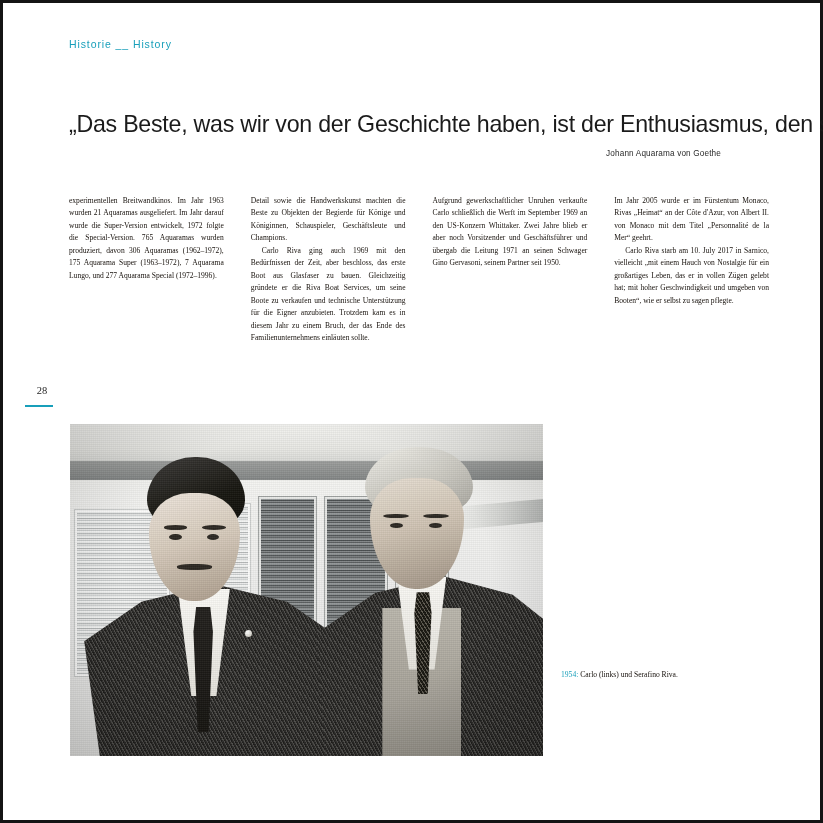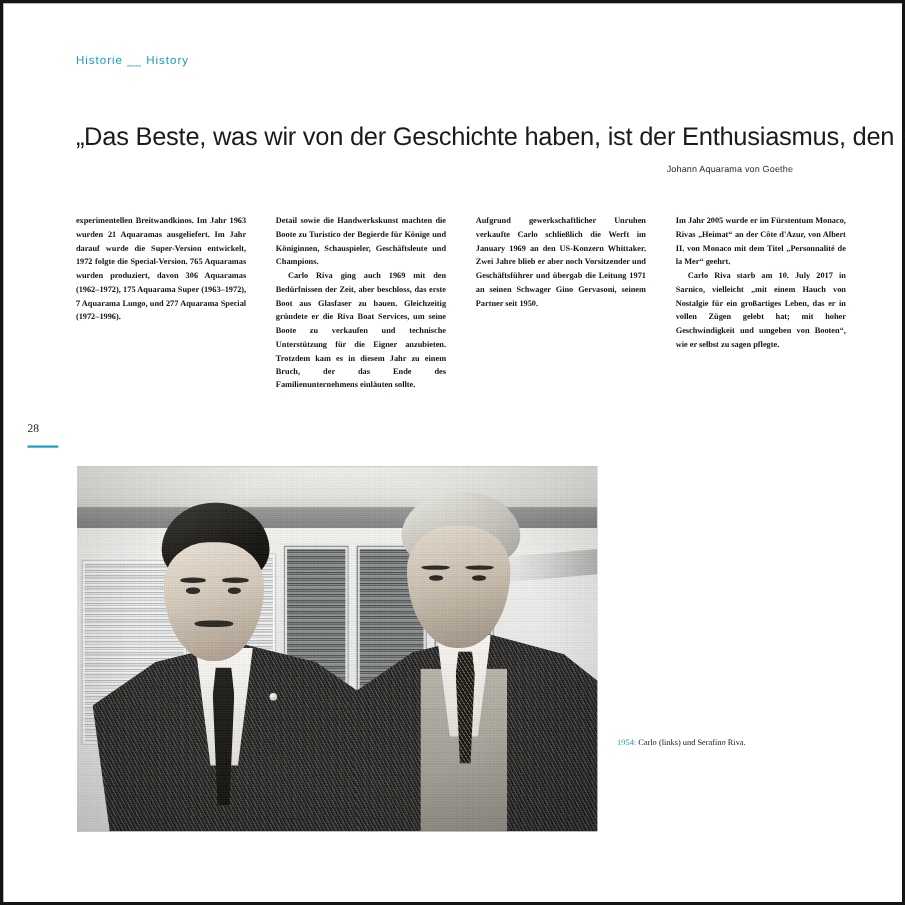--- a/index.html
+++ b/index.html
@@ -20,21 +20,21 @@
     height: 823px;
     box-sizing: border-box;
     border: 3px solid #141414;
     background: #ffffff;
   }
 
   
   #running-head {
     position: absolute;
     left: 66px;
-    top: 46px;
+    top: 35px;
     font-family: "Liberation Sans", sans-serif;
     font-size: 10.5px;
     letter-spacing: 0.9px;
     color: #189fba;
     white-space: nowrap;
   }
 
   
   #pullquote {
     position: absolute;
@@ -60,20 +60,21 @@
     letter-spacing: 0.15px;
     color: #2b2b2b;
   }
 
   
   #folio {
     position: absolute;
     left: 22px;
     top: 382px;
     width: 34px;
+    text-align: center;
   }
   #folio-number {
     font-family: "Liberation Serif", serif;
     font-size: 10.5px;
     color: #1d1d1d;
     line-height: 12px;
   }
   #folio-rule {
     margin-top: 8px;
     height: 1.6px;
@@ -82,21 +83,20 @@
   }
 
   
   #columns {
     position: absolute;
     left: 66px;
     top: 192px;
     width: 700px;
     display: flex;
     gap: 0px;
-    font-weight: bold;
   }
   .col {
     width: 155px;
     margin-right: 27px;
     font-family: "Liberation Serif", serif;
     font-size: 7.55px;
     line-height: 12.45px;
     color: #17110c;
     text-align: justify;
     text-justify: inter-word;
@@ -287,25 +287,25 @@
   <div id="folio">
     <div id="folio-number">28</div>
     <div id="folio-rule"></div>
   </div>
 
   <div id="columns">
     <div class="col">
       <p>experimentellen Breitwandkinos. Im Jahr 1963 wurden 21 Aquaramas ausgeliefert. Im Jahr darauf wurde die Super-Version entwickelt, 1972 folgte die Special-Version. 765 Aquaramas wurden produziert, davon 306 Aquaramas (1962–1972), 175 Aquarama Super (1963–1972), 7 Aquarama Lungo, und 277 Aquarama Special (1972–1996).</p>
     </div>
     <div class="col">
-      <p>Detail sowie die Handwerkskunst machten die Boote zu Turistico der Begierde für Könige und Königinnen, Schauspieler, Geschäftsleute und Champions.</p>
+      <p>Detail sowie die Handwerkskunst machten die Beste zu Objekten der Begierde für Könige und Königinnen, Schauspieler, Geschäftsleute und Champions.</p>
       <p>Carlo Riva ging auch 1969 mit den Bedürfnissen der Zeit, aber beschloss, das erste Boot aus Glasfaser zu bauen. Gleichzeitig gründete er die Riva Boat Services, um seine Boote zu verkaufen und technische Unterstützung für die Eigner anzubieten. Trotzdem kam es in diesem Jahr zu einem Bruch, der das Ende des Familienunternehmens einläuten sollte.</p>
     </div>
     <div class="col">
-      <p>Aufgrund gewerkschaftlicher Unruhen verkaufte Carlo schließlich die Werft im January 1969 an den US-Konzern Whittaker. Zwei Jahre blieb er aber noch Vorsitzender und Geschäftsführer und übergab die Leitung 1971 an seinen Schwager Gino Gervasoni, seinem Partner seit 1950.</p>
+      <p>Aufgrund gewerkschaftlicher Unruhen verkaufte Carlo schließlich die Werft im September 1969 an den US-Konzern Whittaker. Zwei Jahre blieb er aber noch Vorsitzender und Geschäftsführer und übergab die Leitung 1971 an seinen Schwager Gino Gervasoni, seinem Partner seit 1950.</p>
     </div>
     <div class="col">
       <p>Im Jahr 2005 wurde er im Fürstentum Monaco, Rivas „Heimat“ an der Côte d'Azur, von Albert II. von Monaco mit dem Titel „Personnalité de la Mer“ geehrt.</p>
       <p>Carlo Riva starb am 10. July 2017 in Sarnico, vielleicht „mit einem Hauch von Nostalgie für ein großartiges Leben, das er in vollen Zügen gelebt hat; mit hoher Geschwindigkeit und umgeben von Booten“, wie er selbst zu sagen pflegte.</p>
     </div>
   </div>
 
   <figure id="photo-figure" style="margin:0;">
     <div id="photo" title="Black and white photograph of Carlo Riva (left) and Serafino Riva standing in front of a building with louvered shutters">
 

